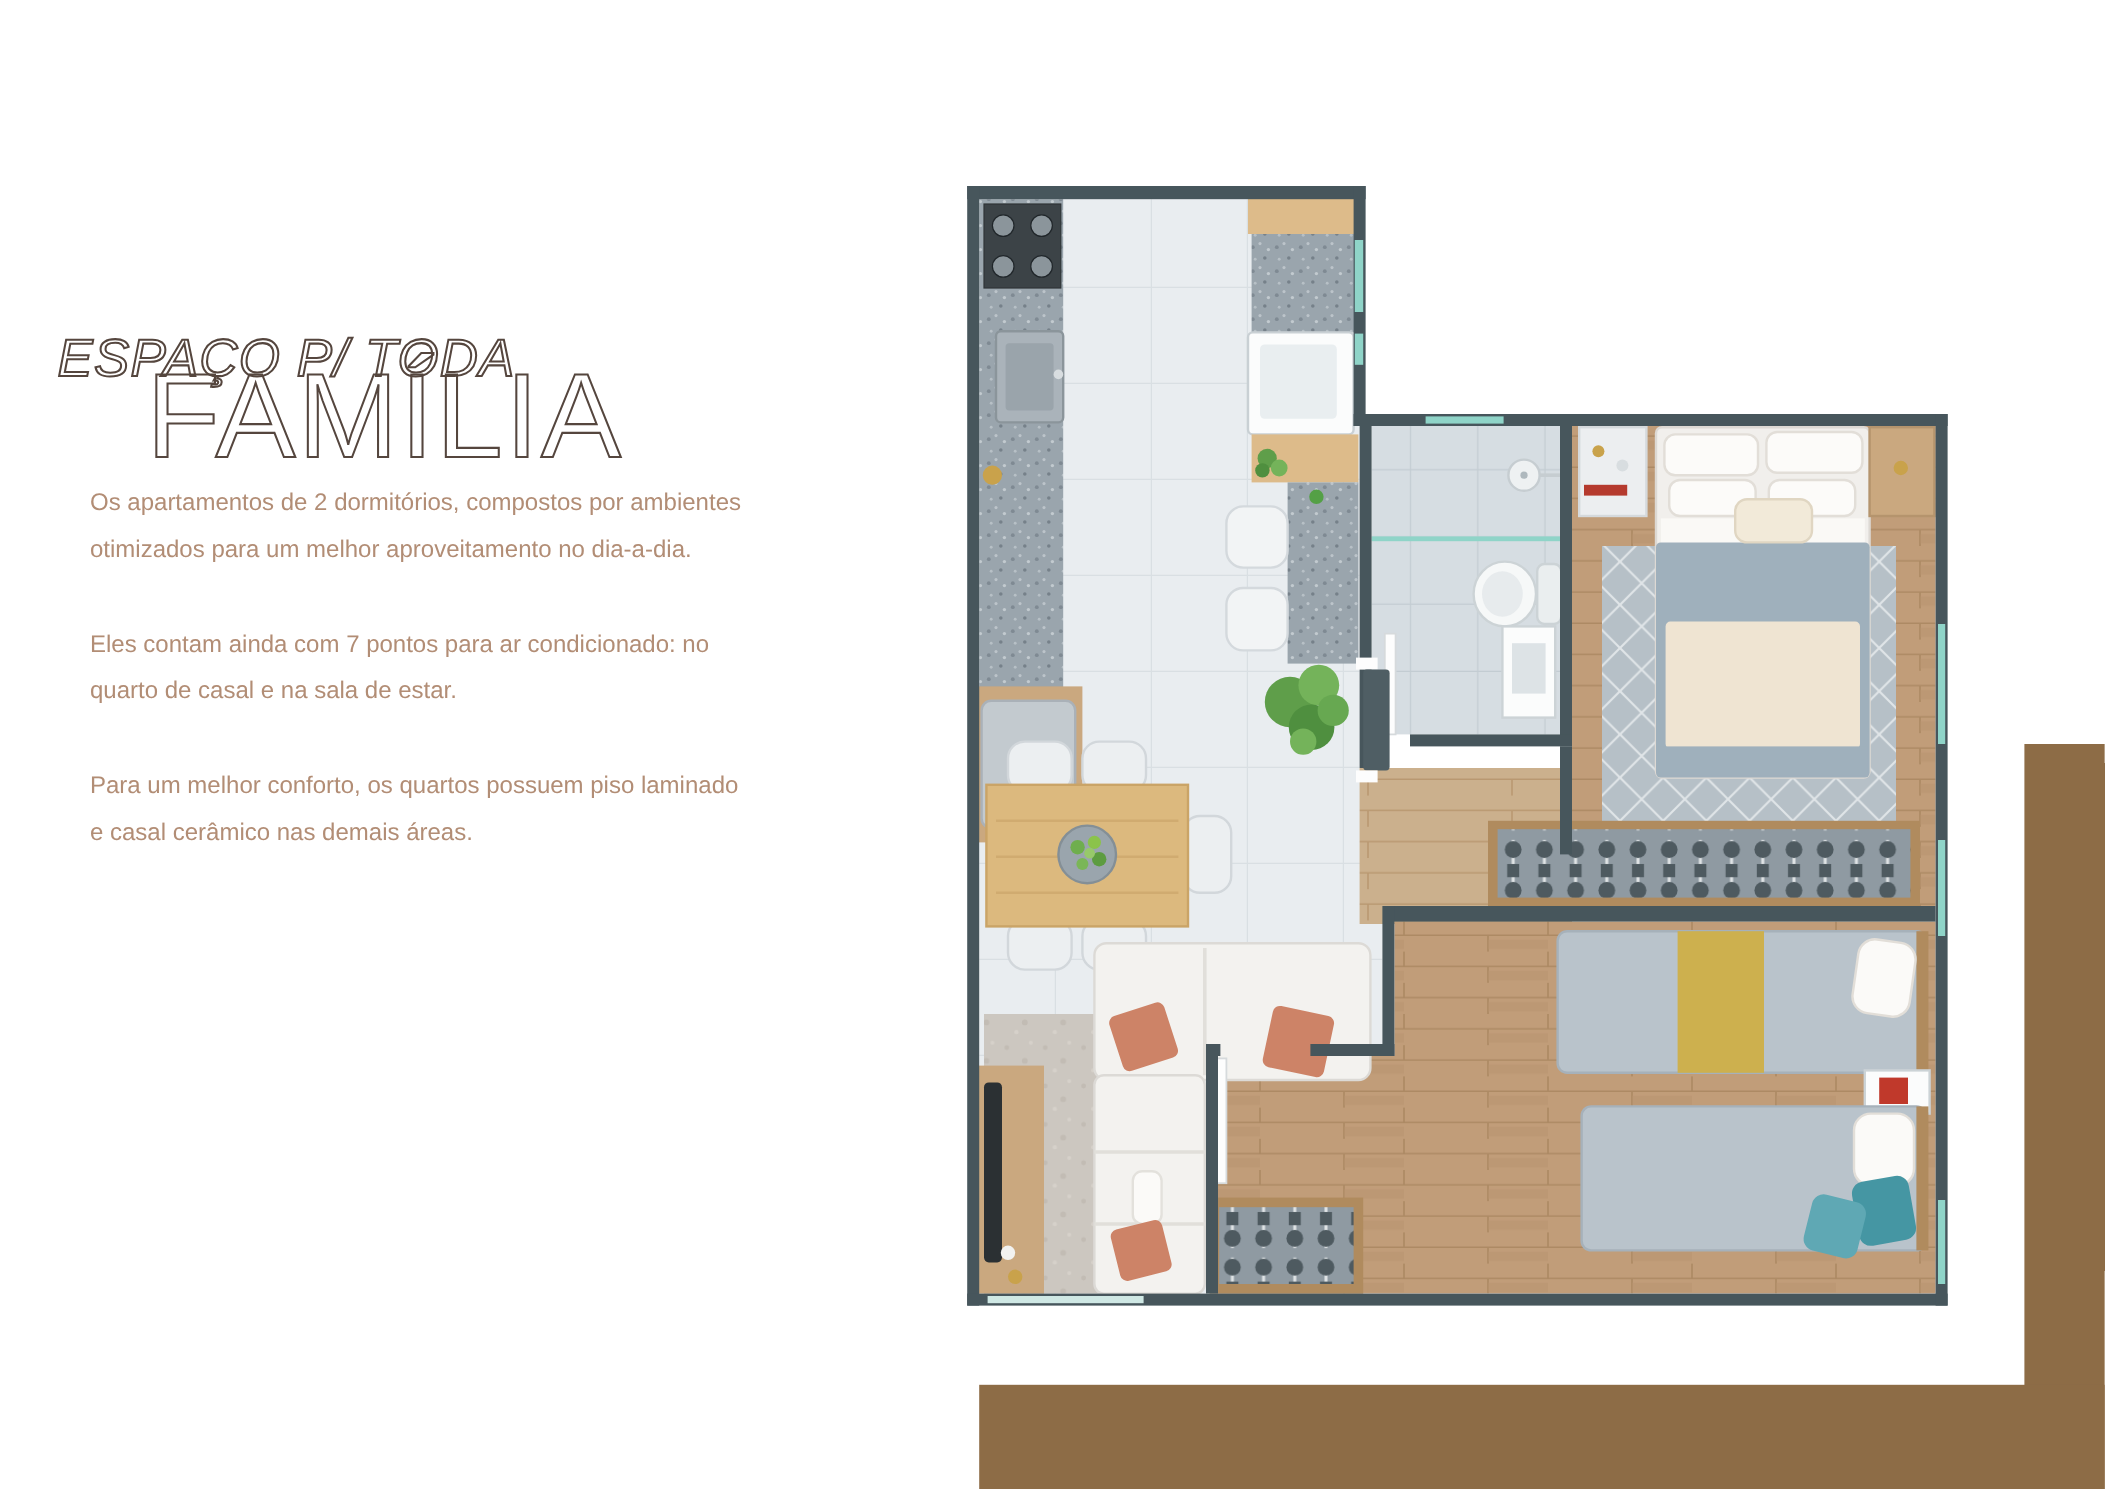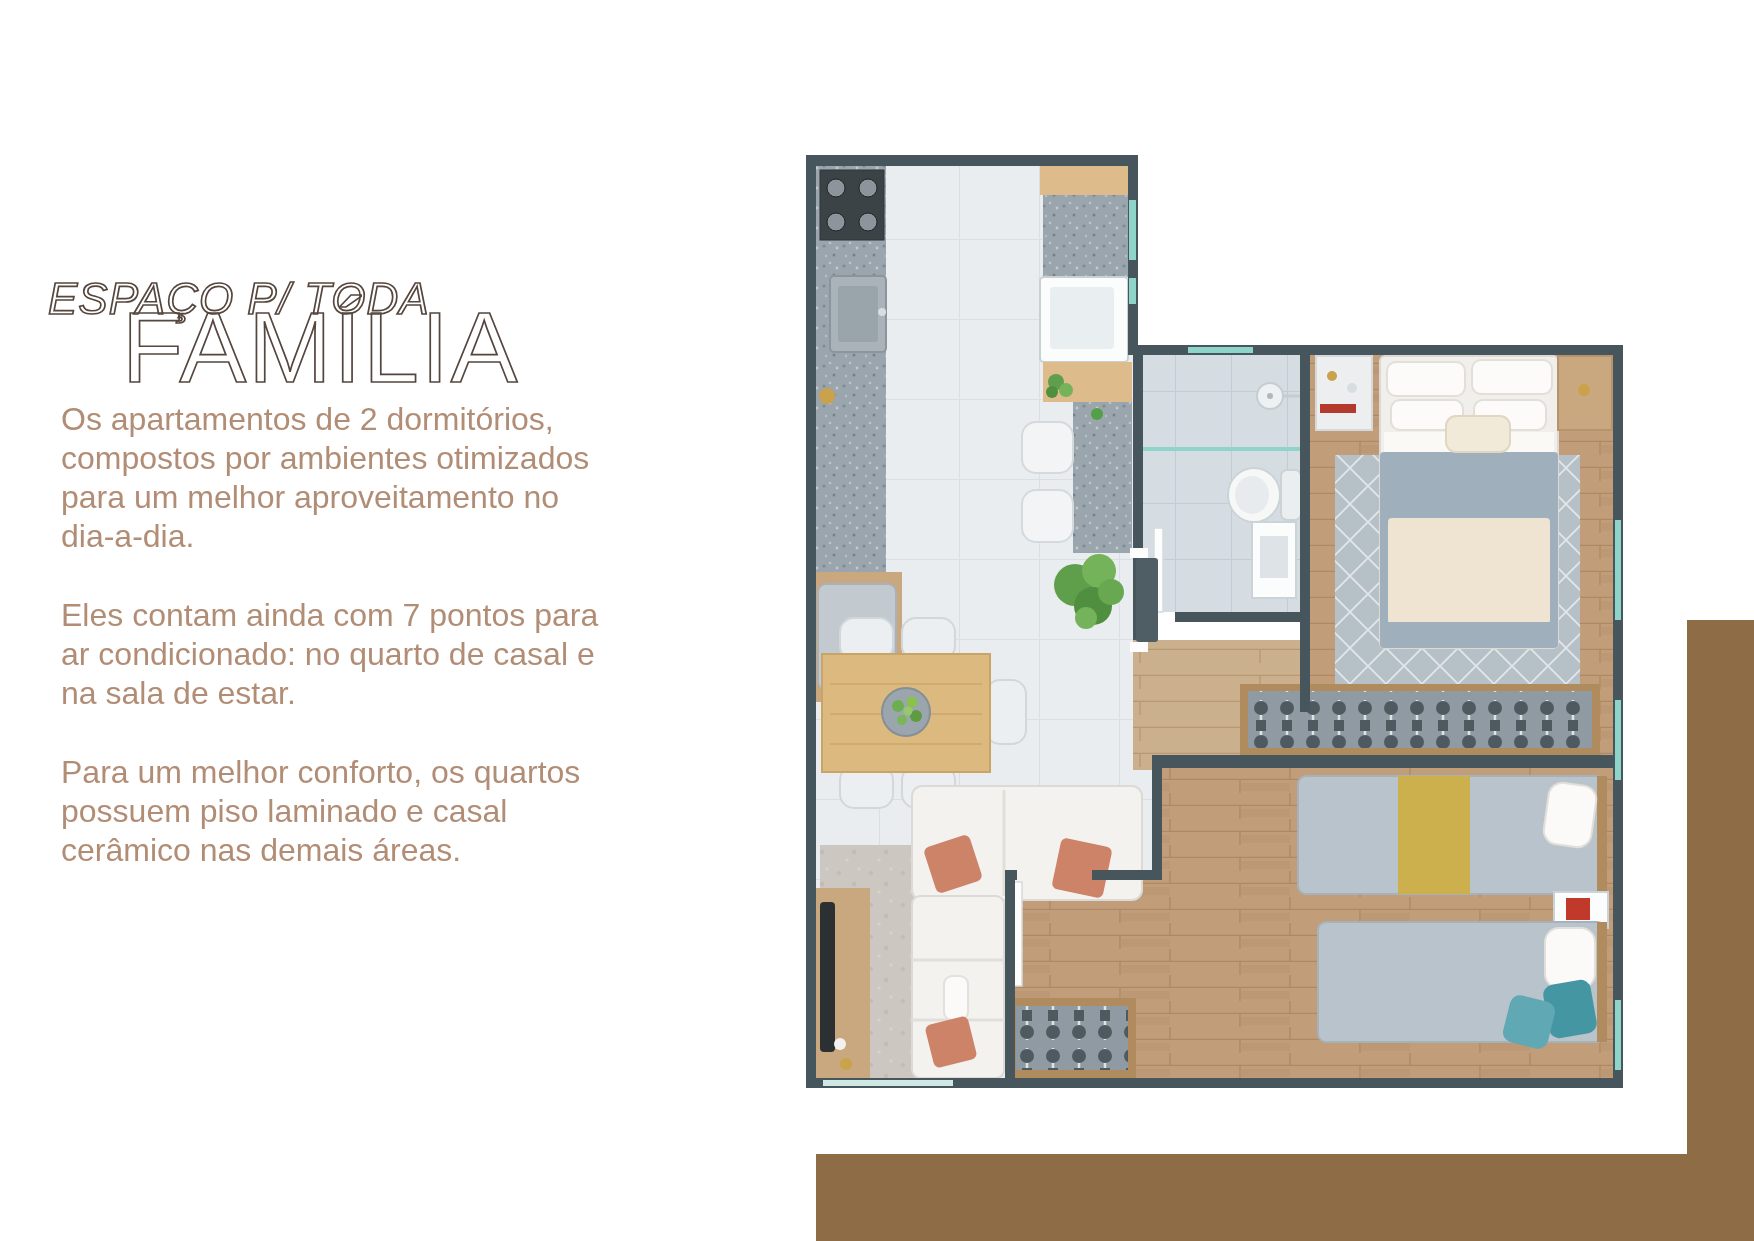--- a/index.html
+++ b/index.html
@@ -13,22 +13,22 @@
     --tealpillow:#4596a3; --gold:#c9a24b; --white-furn:#eef0f2;
   }
   *{margin:0;padding:0;box-sizing:border-box}
   html,body{width:1754px;height:1241px;background:#fff;overflow:hidden;
     font-family:"Liberation Sans", sans-serif;}
   .page{position:relative;width:1754px;height:1241px;background:#fff}
   .headline{position:absolute;left:0;top:0;color:transparent;
     -webkit-text-stroke:1.7px var(--outline);letter-spacing:1px;white-space:nowrap;}
   .t1{position:absolute;left:48px;top:266px;font-size:44px;line-height:66px;font-style:italic;}
   .t2{position:absolute;left:122px;top:297px;font-size:100px;line-height:100px;letter-spacing:2px;}
-  .copy{position:absolute;left:61px;top:400px;width:548px;color:var(--text);
-    font-size:32px;line-height:39px;}
+  .copy{position:absolute;left:75px;top:400px;width:548px;color:var(--text);
+    font-size:20px;line-height:39px;}
   .copy p{margin-bottom:40px;}
   .accent-vert{position:absolute;left:1687px;top:620px;width:67px;height:621px;background:var(--accent);}
   .accent-bottom{position:absolute;left:816px;top:1154px;width:938px;height:87px;background:var(--accent);}
   svg.plan{position:absolute;left:0;top:0;}
 </style>
 </head>
 <body>
 
 <div class="page">
 

